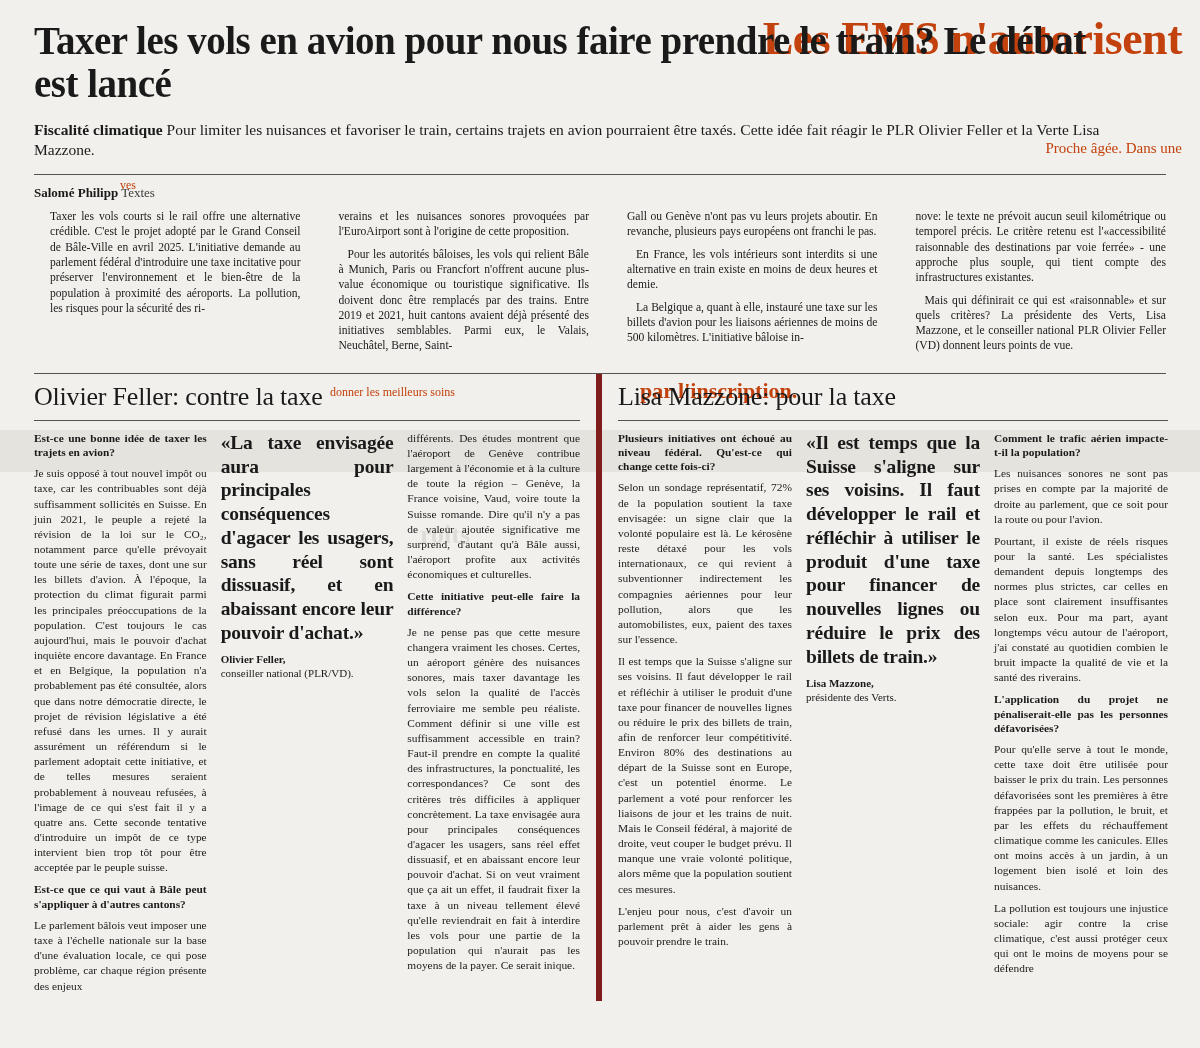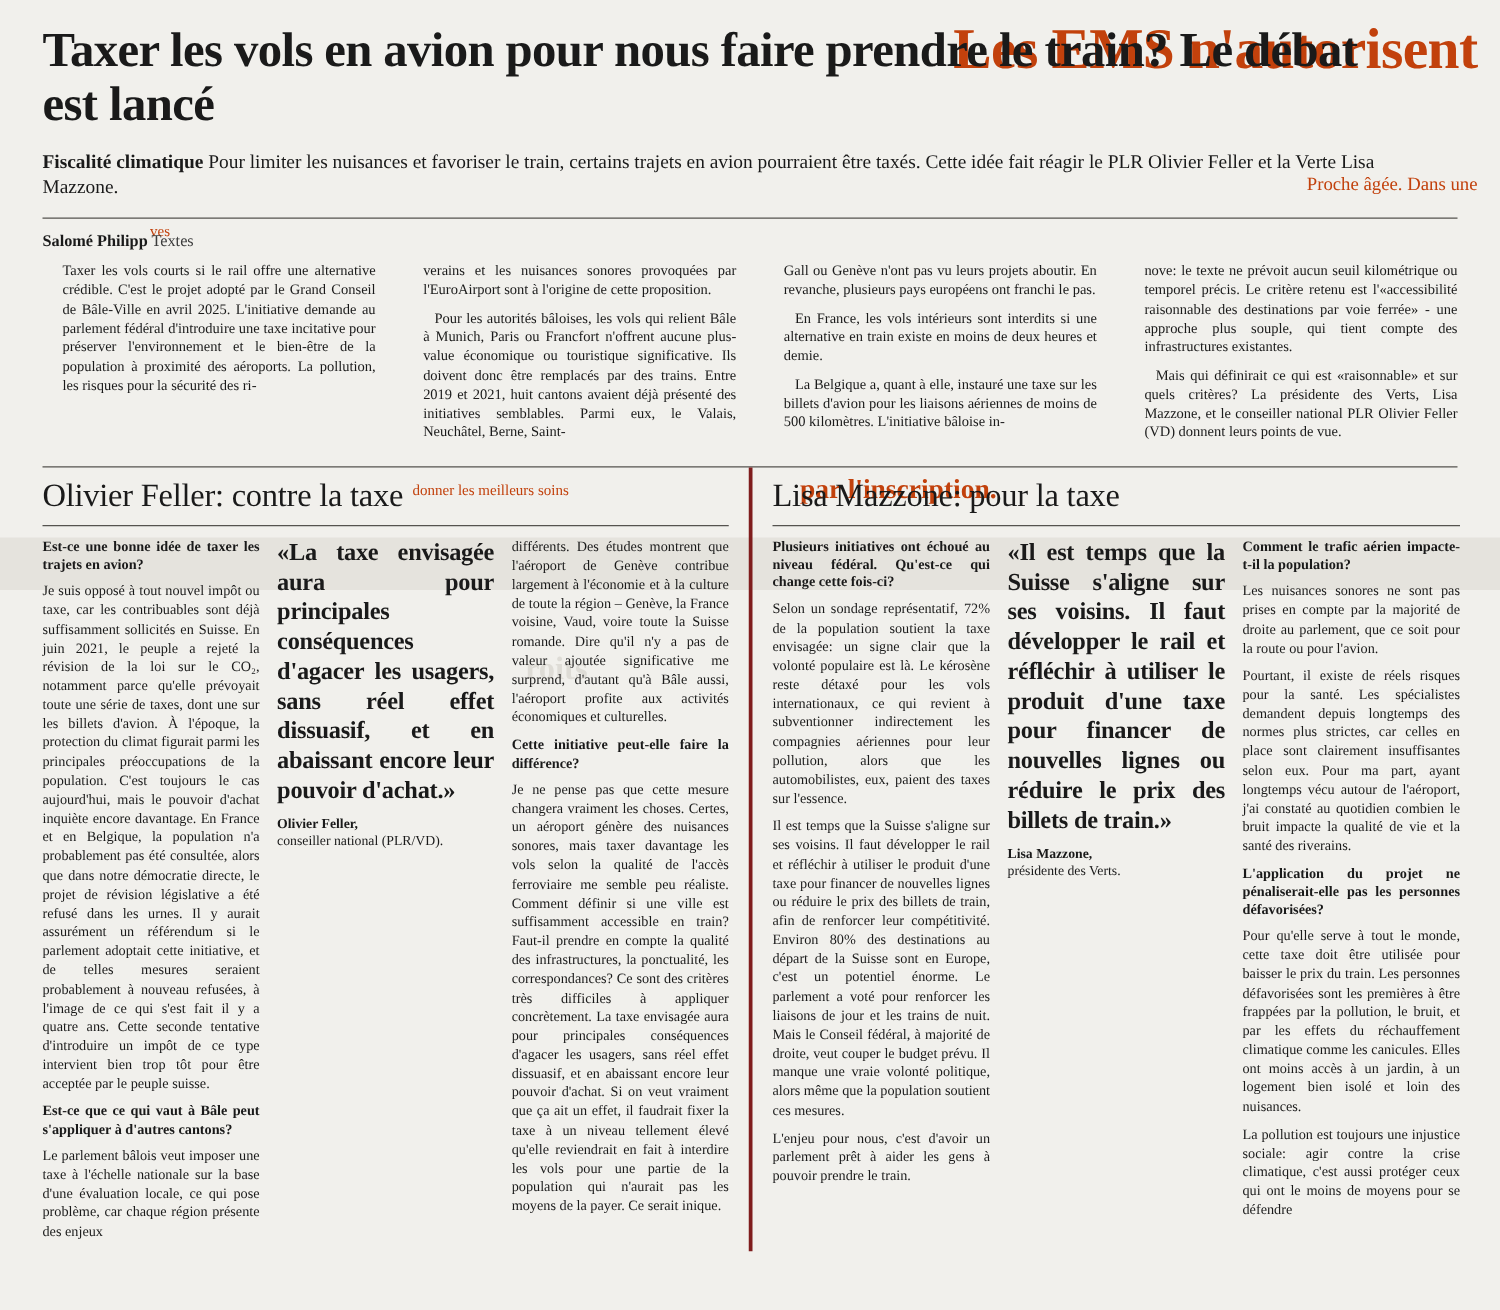--- a/index.html
+++ b/index.html
@@ -131,21 +131,21 @@
   }
 
   .duo {
     display: flex;
     margin-top: 0;
   }
   .duo .half {
     width: 568px;
     box-sizing: border-box;
   }
-  .duo .half.left { padding-right: 16px; border-right: 3px solid #7f1d1d; }
+  .duo .half.left { padding-right: 16px; border-right: 6px solid #7f1d1d; }
   .duo .half.right { padding-left: 16px; }
 
   h2.sect {
     font-size: 26px;
     font-weight: normal;
     margin: 8px 0 8px 0;
     letter-spacing: -0.2px;
   }
   .sect-rule {
     border: 0;
@@ -227,21 +227,21 @@
         <h2 class="sect">Olivier Feller: contre la taxe</h2>
         <hr class="sect-rule">
         <div class="trio">
           <div class="c">
             <p class="qh">Est-ce une bonne idée de taxer les trajets en avion?</p>
             <p>Je suis opposé à tout nouvel impôt ou taxe, car les contribuables sont déjà suffisamment sollicités en Suisse. En juin 2021, le peuple a rejeté la révision de la loi sur le CO₂, notamment parce qu'elle prévoyait toute une série de taxes, dont une sur les billets d'avion. À l'époque, la protection du climat figurait parmi les principales préoccupations de la population. C'est toujours le cas aujourd'hui, mais le pouvoir d'achat inquiète encore davantage. En France et en Belgique, la population n'a probablement pas été consultée, alors que dans notre démocratie directe, le projet de révision législative a été refusé dans les urnes. Il y aurait assurément un référendum si le parlement adoptait cette initiative, et de telles mesures seraient probablement à nouveau refusées, à l'image de ce qui s'est fait il y a quatre ans. Cette seconde tentative d'introduire un impôt de ce type intervient bien trop tôt pour être acceptée par le peuple suisse.</p>
             <p class="qh">Est-ce que ce qui vaut à Bâle peut s'appliquer à d'autres cantons?</p>
             <p>Le parlement bâlois veut imposer une taxe à l'échelle nationale sur la base d'une évaluation locale, ce qui pose problème, car chaque région présente des enjeux</p>
           </div>
           <div class="c quote">
-            <p class="pull">«La taxe envisagée aura pour principales conséquences d'agacer les usagers, sans réel effet dissuasif, et en abaissant encore leur pouvoir d'achat.»</p>
+            <p class="pull">«La taxe envisagée aura pour principales conséquences d'agacer les usagers, sans réel sont dissuasif, et en abaissant encore leur pouvoir d'achat.»</p>
             <p class="attrib"><b>Olivier Feller,</b><span>conseiller national (PLR/VD).</span></p>
           </div>
           <div class="c">
             <p>différents. Des études montrent que l'aéroport de Genève contribue largement à l'économie et à la culture de toute la région – Genève, la France voisine, Vaud, voire toute la Suisse romande. Dire qu'il n'y a pas de valeur ajoutée significative me surprend, d'autant qu'à Bâle aussi, l'aéroport profite aux activités économiques et culturelles.</p>
             <p class="qh">Cette initiative peut-elle faire la différence?</p>
             <p>Je ne pense pas que cette mesure changera vraiment les choses. Certes, un aéroport génère des nuisances sonores, mais taxer davantage les vols selon la qualité de l'accès ferroviaire me semble peu réaliste. Comment définir si une ville est suffisamment accessible en train? Faut-il prendre en compte la qualité des infrastructures, la ponctualité, les correspondances? Ce sont des critères très difficiles à appliquer concrètement. La taxe envisagée aura pour principales conséquences d'agacer les usagers, sans réel effet dissuasif, et en abaissant encore leur pouvoir d'achat. Si on veut vraiment que ça ait un effet, il faudrait fixer la taxe à un niveau tellement élevé qu'elle reviendrait en fait à interdire les vols pour une partie de la population qui n'aurait pas les moyens de la payer. Ce serait inique.</p>
           </div>
         </div>
       </div>
 

